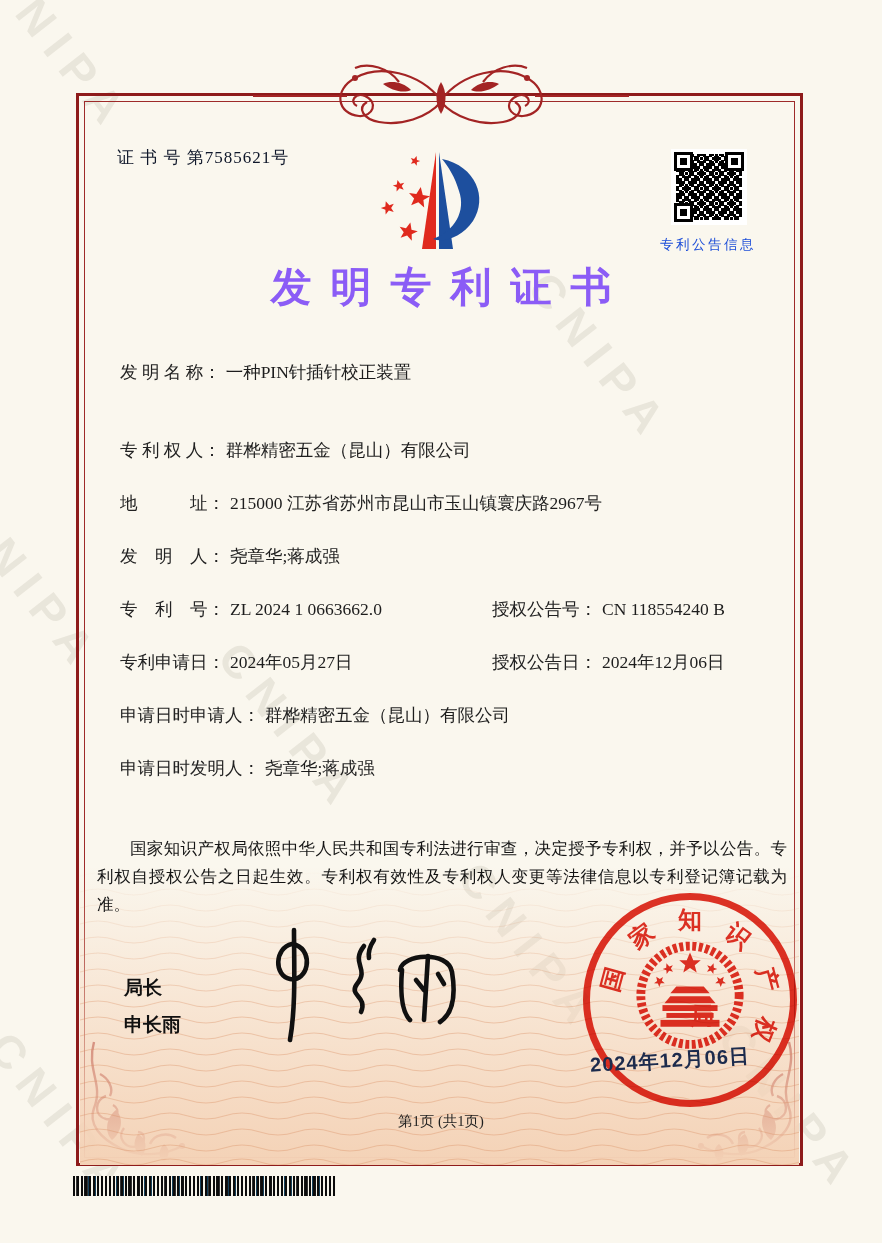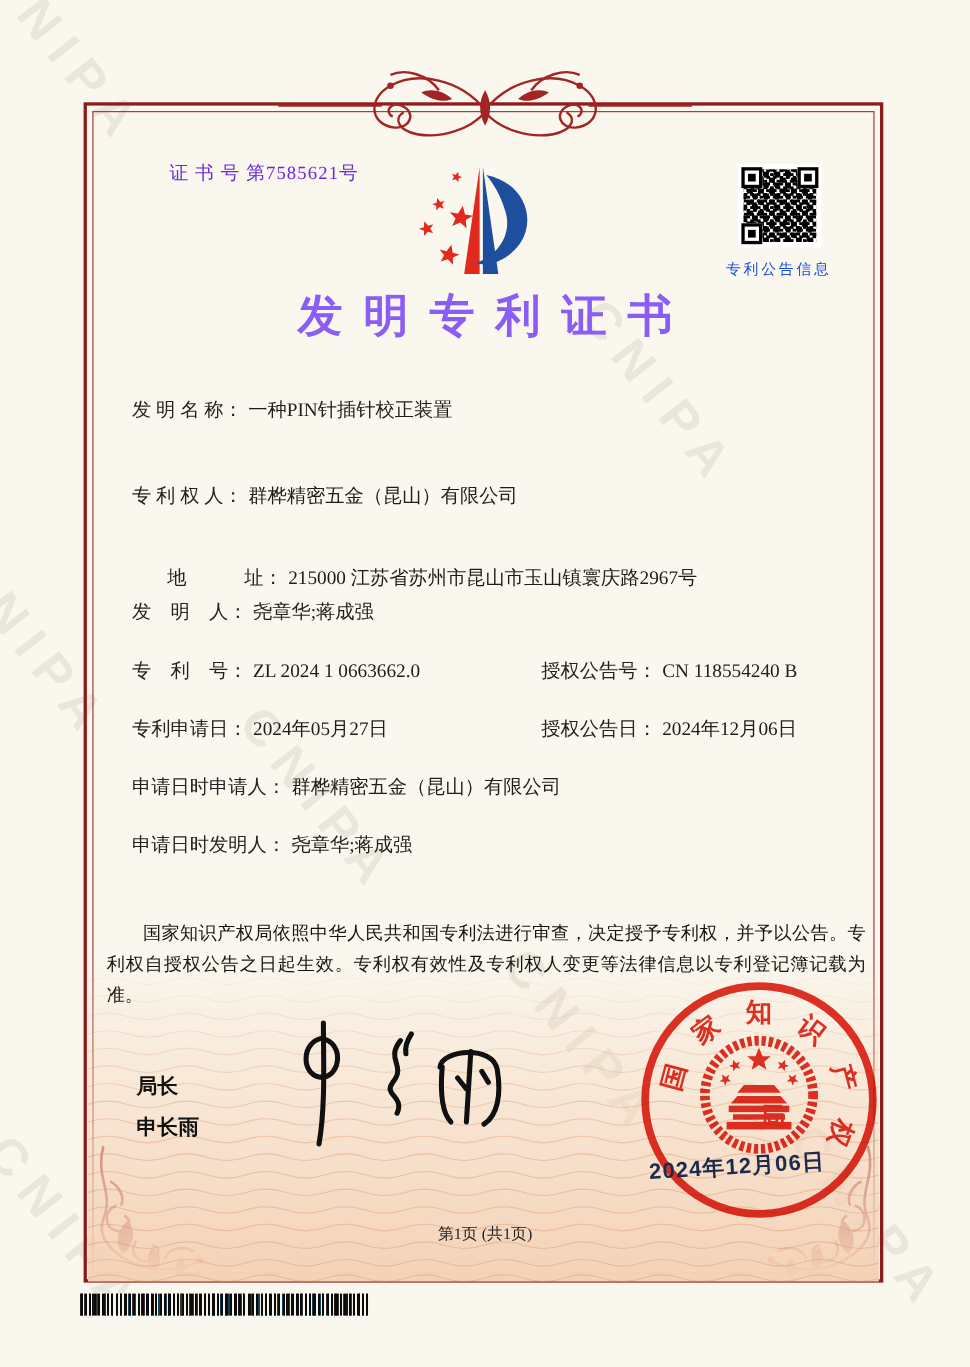--- a/index.html
+++ b/index.html
@@ -24,39 +24,39 @@
   .orn-br  { position:absolute; left:673px; top:1040px; transform:scaleX(-1); }
   
   .band {
     position:absolute; left:80px; top:866px; width:719px; height:299px;
     background:linear-gradient(180deg, rgba(246,216,191,0) 0%, rgba(246,214,188,0.45) 40%, #f4d2b6 100%);
   }
   .band svg { position:absolute; inset:0;
     -webkit-mask-image:linear-gradient(180deg, transparent 0%, #000 50%);
     mask-image:linear-gradient(180deg, transparent 0%, #000 50%); }
   
-  .certno { position:absolute; left:117px; top:146px; font-size:17px; letter-spacing:1px; color:#6d28d9;margin-left:37px; }
+  .certno { position:absolute; left:117px; top:146px; font-size:17px; letter-spacing:1px; color:#0f172a; }
   .logo { position:absolute; left:362px; top:146px; }
   .qr { position:absolute; left:671px; top:149px; width:76px; height:76px; background:#fff; }
   .qr-mod { position:absolute; inset:5px;
     background-image:
       repeating-conic-gradient(#000 0 25%, transparent 0 50%),
       repeating-conic-gradient(#000 0 25%, transparent 0 50%);
     background-size:6px 6px, 10px 10px; background-position:0 0, 3px 2px; }
   .qrf { position:absolute; width:19px; height:19px; background:#fff; border:3px solid #000; }
   .qrf::after { content:""; position:absolute; left:3px; top:3px; width:7px; height:7px; background:#000; }
   .qrf.tl { left:3px; top:3px; } .qrf.tr { right:3px; top:3px; } .qrf.bl { left:3px; bottom:3px; }
   .qr-label { position:absolute; left:660px; top:236px; font-size:13.5px; letter-spacing:2.5px; color:#1d4ed8; }
   .title { position:absolute; left:0; top:260px; width:100%; text-align:center;
     font-size:41px; font-weight:600; letter-spacing:19px; text-indent:19px; color:#8b5cf6; white-space:nowrap; }
   
   .row { position:absolute; left:120px; font-size:17.5px; white-space:nowrap; color:#222; }
   .row .lb { color:#222; }
   .row .vl { margin-left:5px; color:#1d1d1d; }
-  .r0 { top:360px; } .r1 { top:438px; } .r2 { top:513px;margin-left:32px; } .r3 { top:544px; }
+  .r0 { top:360px; } .r1 { top:438px; } .r2 { top:491px; } .r3 { top:544px; }
   .r4 { top:597px; } .r5 { top:650px; } .r6 { top:703px;font-family:Liberation Serif, serif; } .r7 { top:756px; }
   .col-r { left:492px; }
   
   .statement { position:absolute; left:97px; top:835px; width:690px;
     font-size:16.5px; line-height:28px; text-align:justify; text-indent:2em; color:#141414; }
   
   .signer-title { position:absolute; left:124px; top:975px;
     font-family:"Liberation Sans","DejaVu Sans",sans-serif; font-weight:600; font-size:19px; color:#111; }
   .signer-name { position:absolute; left:124px; top:1012px;
     font-family:"Liberation Sans","DejaVu Sans",sans-serif; font-weight:600; font-size:19px; color:#111; }

